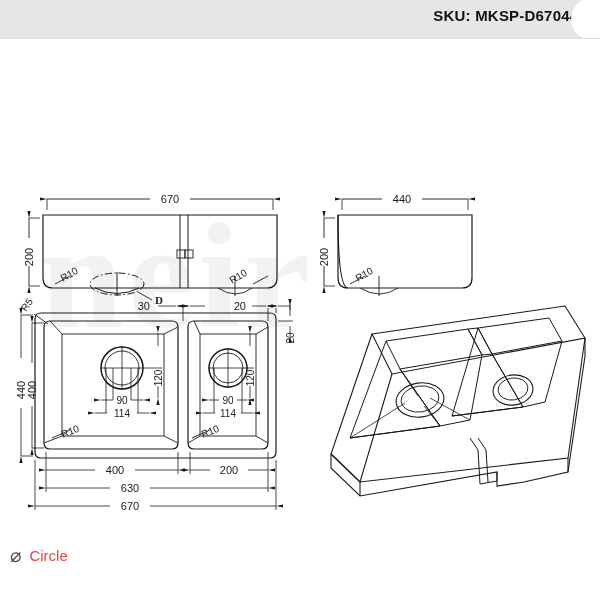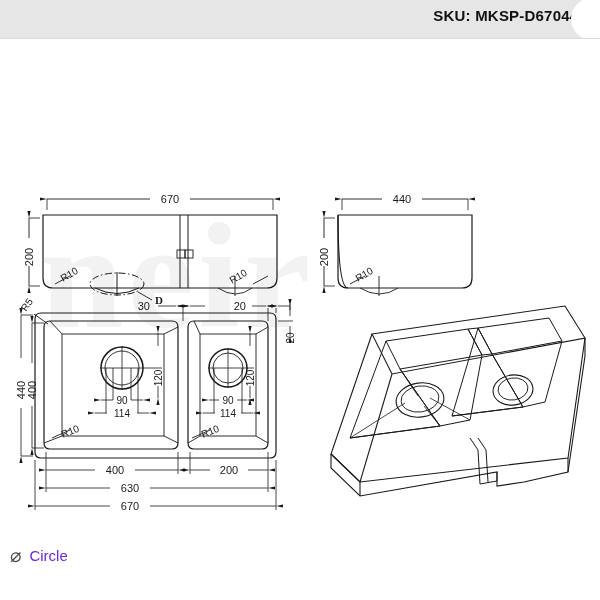--- a/index.html
+++ b/index.html
@@ -38,21 +38,21 @@
   
   .legend{
     position:absolute;left:10px;top:546px;
     display:flex;align-items:center;gap:8px;
   }
   .legend-icon{
     font-size:19px;color:#4a4a4a;line-height:1;
     font-family:"DejaVu Sans", sans-serif;
   }
   .legend-label{
-    font-size:15px;color:#6d28d9;
+    font-size:15px;color:#ef4444;
     font-family:"Liberation Sans", sans-serif;
   }
 
   
   .watermark{
     position:absolute;left:0;top:150px;width:600px;height:330px;
     pointer-events:none;
   }
   .wm-text{
     position:absolute;left:40px;top:40px;

